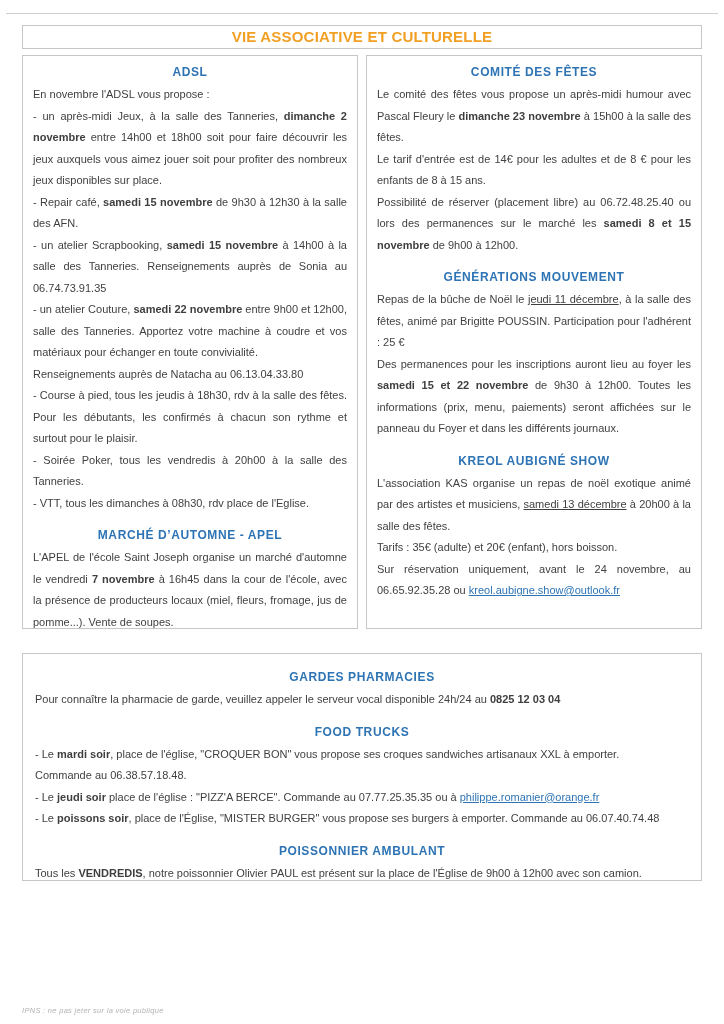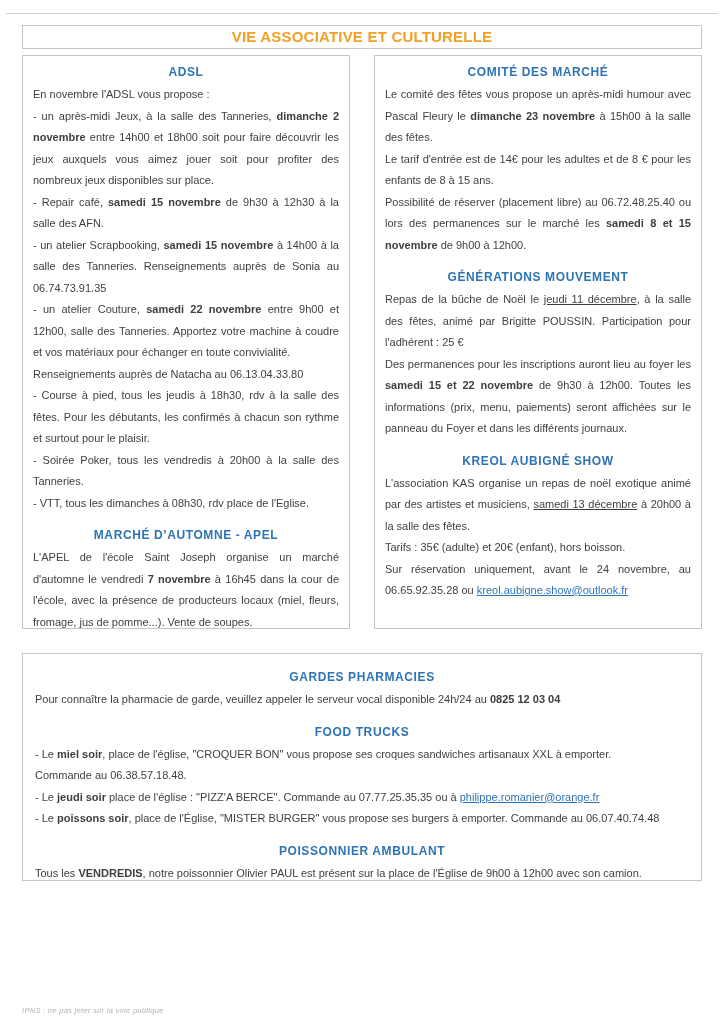--- a/index.html
+++ b/index.html
@@ -19,21 +19,21 @@
     margin-top:11px;
     border:1px solid #c6c6c6;
     text-align:center;
     color:#F2A024;
     font-weight:bold;
     font-size:15px;
     padding:2px 0 3px 0;
     letter-spacing:0.2px;
   }
   .banner.services { margin-top:10px; }
-  .columns { display:flex; gap:24px; margin-top:6px; }
+  .columns { display:flex; gap:8px; margin-top:6px; }
   .box { border:1px solid #c6c6c6; background:#fff; }
   .col { width:336px; height:574px; padding:6px 10px; overflow:hidden; }
   .col .para { text-align:justify; }
   .services-box { margin-top:24px; height:228px; padding:13px 12px; overflow:hidden; }
   .sec-title {
     text-align:center;
     color:#2E74B5;
     font-weight:bold;
     font-size:12px;
     letter-spacing:0.6px;
@@ -81,21 +81,21 @@
           <p class="para"><span>- Soirée Poker, tous les vendredis à 20h00 à la salle des Tanneries.</span></p>
           <p class="para"><span>- VTT, tous les dimanches à 08h30, rdv place de l'Eglise.</span></p>
         </div>
         <div class="section">
           <div class="sec-title">MARCHÉ D’AUTOMNE - APEL</div>
           <p class="para"><span>L'APEL de l'école Saint Joseph organise un marché d'automne le vendredi </span><span class="b">7 novembre</span><span> à 16h45 dans la cour de l'école, avec la présence de producteurs locaux (miel, fleurs, fromage, jus de pomme...). Vente de soupes.</span></p>
         </div>
       </div>
     <div class="box col">
         <div class="section">
-          <div class="sec-title">COMITÉ DES MARCHÉ</div>
+          <div class="sec-title">COMITÉ DES FÊTES</div>
           <p class="para"><span>Le comité des fêtes vous propose un après-midi humour avec Pascal Fleury le </span><span class="b">dimanche 23 novembre</span><span> à 15h00 à la salle des fêtes.</span></p>
           <p class="para"><span>Le tarif d'entrée est de 14€ pour les adultes et de 8 € pour les enfants de 8 à 15 ans.</span></p>
           <p class="para"><span>Possibilité de réserver (placement libre) au 06.72.48.25.40 ou lors des permanences sur le marché les </span><span class="b">samedi 8 et 15 novembre</span><span> de 9h00 à 12h00.</span></p>
         </div>
         <div class="section">
           <div class="sec-title">GÉNÉRATIONS MOUVEMENT</div>
           <p class="para"><span>Repas de la bûche de Noël le </span><span class="u">jeudi 11 décembre</span><span>, à la salle des fêtes, animé par Brigitte POUSSIN. Participation pour l'adhérent : 25 €</span></p>
           <p class="para"><span>Des permanences pour les inscriptions auront lieu au foyer les </span><span class="b">samedi 15 et 22 novembre</span><span> de 9h30 à 12h00. Toutes les informations (prix, menu, paiements) seront affichées sur le panneau du Foyer et dans les différents journaux.</span></p>
         </div>
         <div class="section">
@@ -108,21 +108,21 @@
   </div>
 
 
   <div class="box services-box">
       <div class="section">
         <div class="sec-title">GARDES PHARMACIES</div>
         <p class="para"><span>Pour connaître la pharmacie de garde, veuillez appeler le serveur vocal disponible 24h/24 au </span><span class="b">0825 12 03 04</span></p>
       </div>
       <div class="section">
         <div class="sec-title">FOOD TRUCKS</div>
-        <p class="para"><span>- Le </span><span class="b">miel soir</span><span>, place de l'église, "CROQUER BON" vous propose ses croques sandwiches artisanaux XXL à emporter.</span></p>
+        <p class="para"><span>- Le </span><span class="b">mardi soir</span><span>, place de l'église, "CROQUER BON" vous propose ses croques sandwiches artisanaux XXL à emporter.</span></p>
         <p class="para"><span>Commande au 06.38.57.18.48.</span></p>
         <p class="para"><span>- Le </span><span class="b">jeudi soir</span><span> place de l'église : "PIZZ'A BERCE". Commande au 07.77.25.35.35 ou à </span><a class="email-link" href="#">philippe.romanier@orange.fr</a></p>
         <p class="para"><span>- Le </span><span class="b">poissons soir</span><span>, place de l'Église, "MISTER BURGER" vous propose ses burgers à emporter. Commande au 06.07.40.74.48</span></p>
       </div>
       <div class="section">
         <div class="sec-title">POISSONNIER AMBULANT</div>
         <p class="para"><span>Tous les </span><span class="b">VENDREDIS</span><span>, notre poissonnier Olivier PAUL est présent sur la place de l'Église de 9h00 à 12h00 avec son camion. Possibilité de passer commande au 06.48.98.52.69 ou bien par mail à olivier.paul72@orange.fr.</span></p>
         <p class="para"><span>Ses produits : poissons et crustacés, fruits de mer, plats "traiteur", fruits et légumes.</span></p>
       </div>
     </div>

